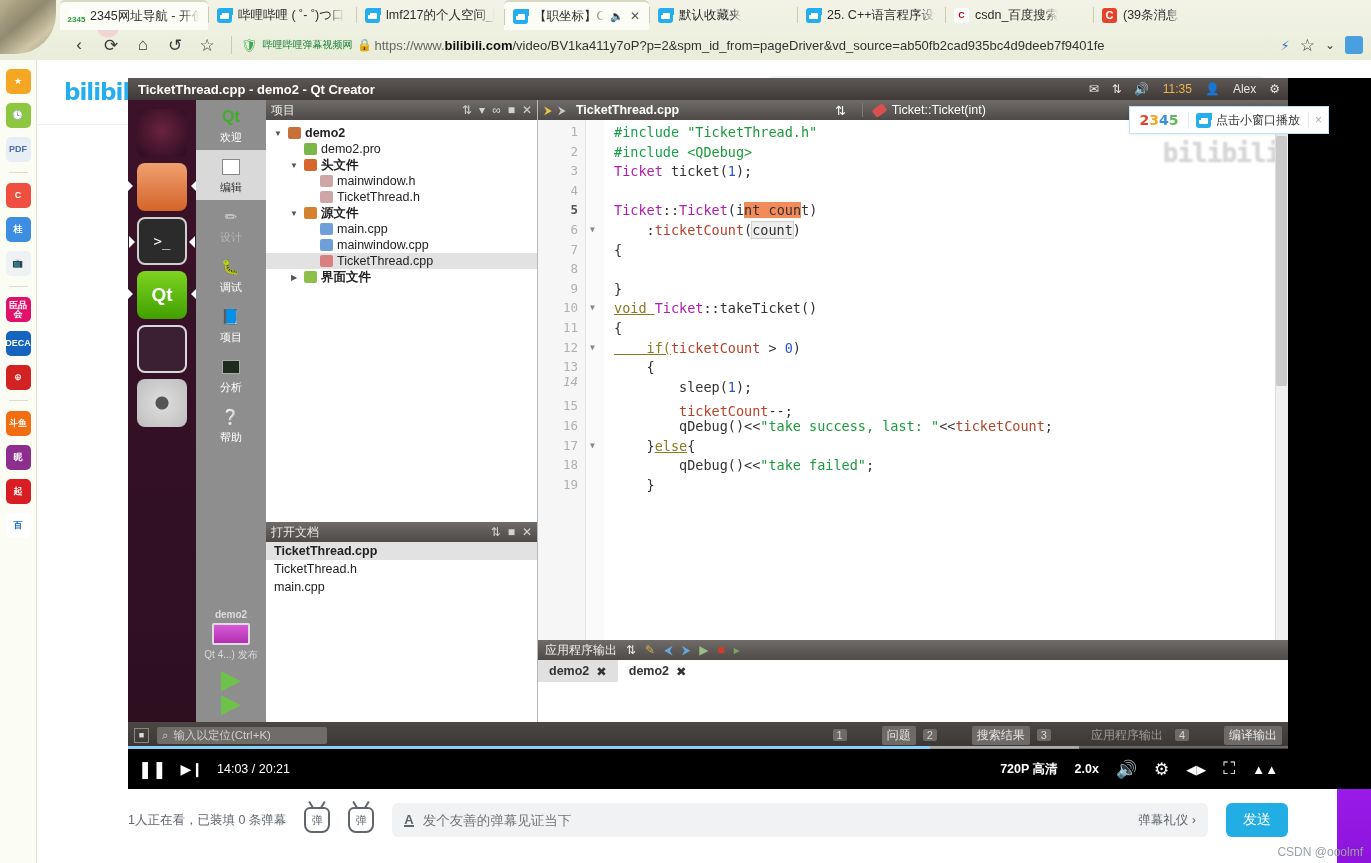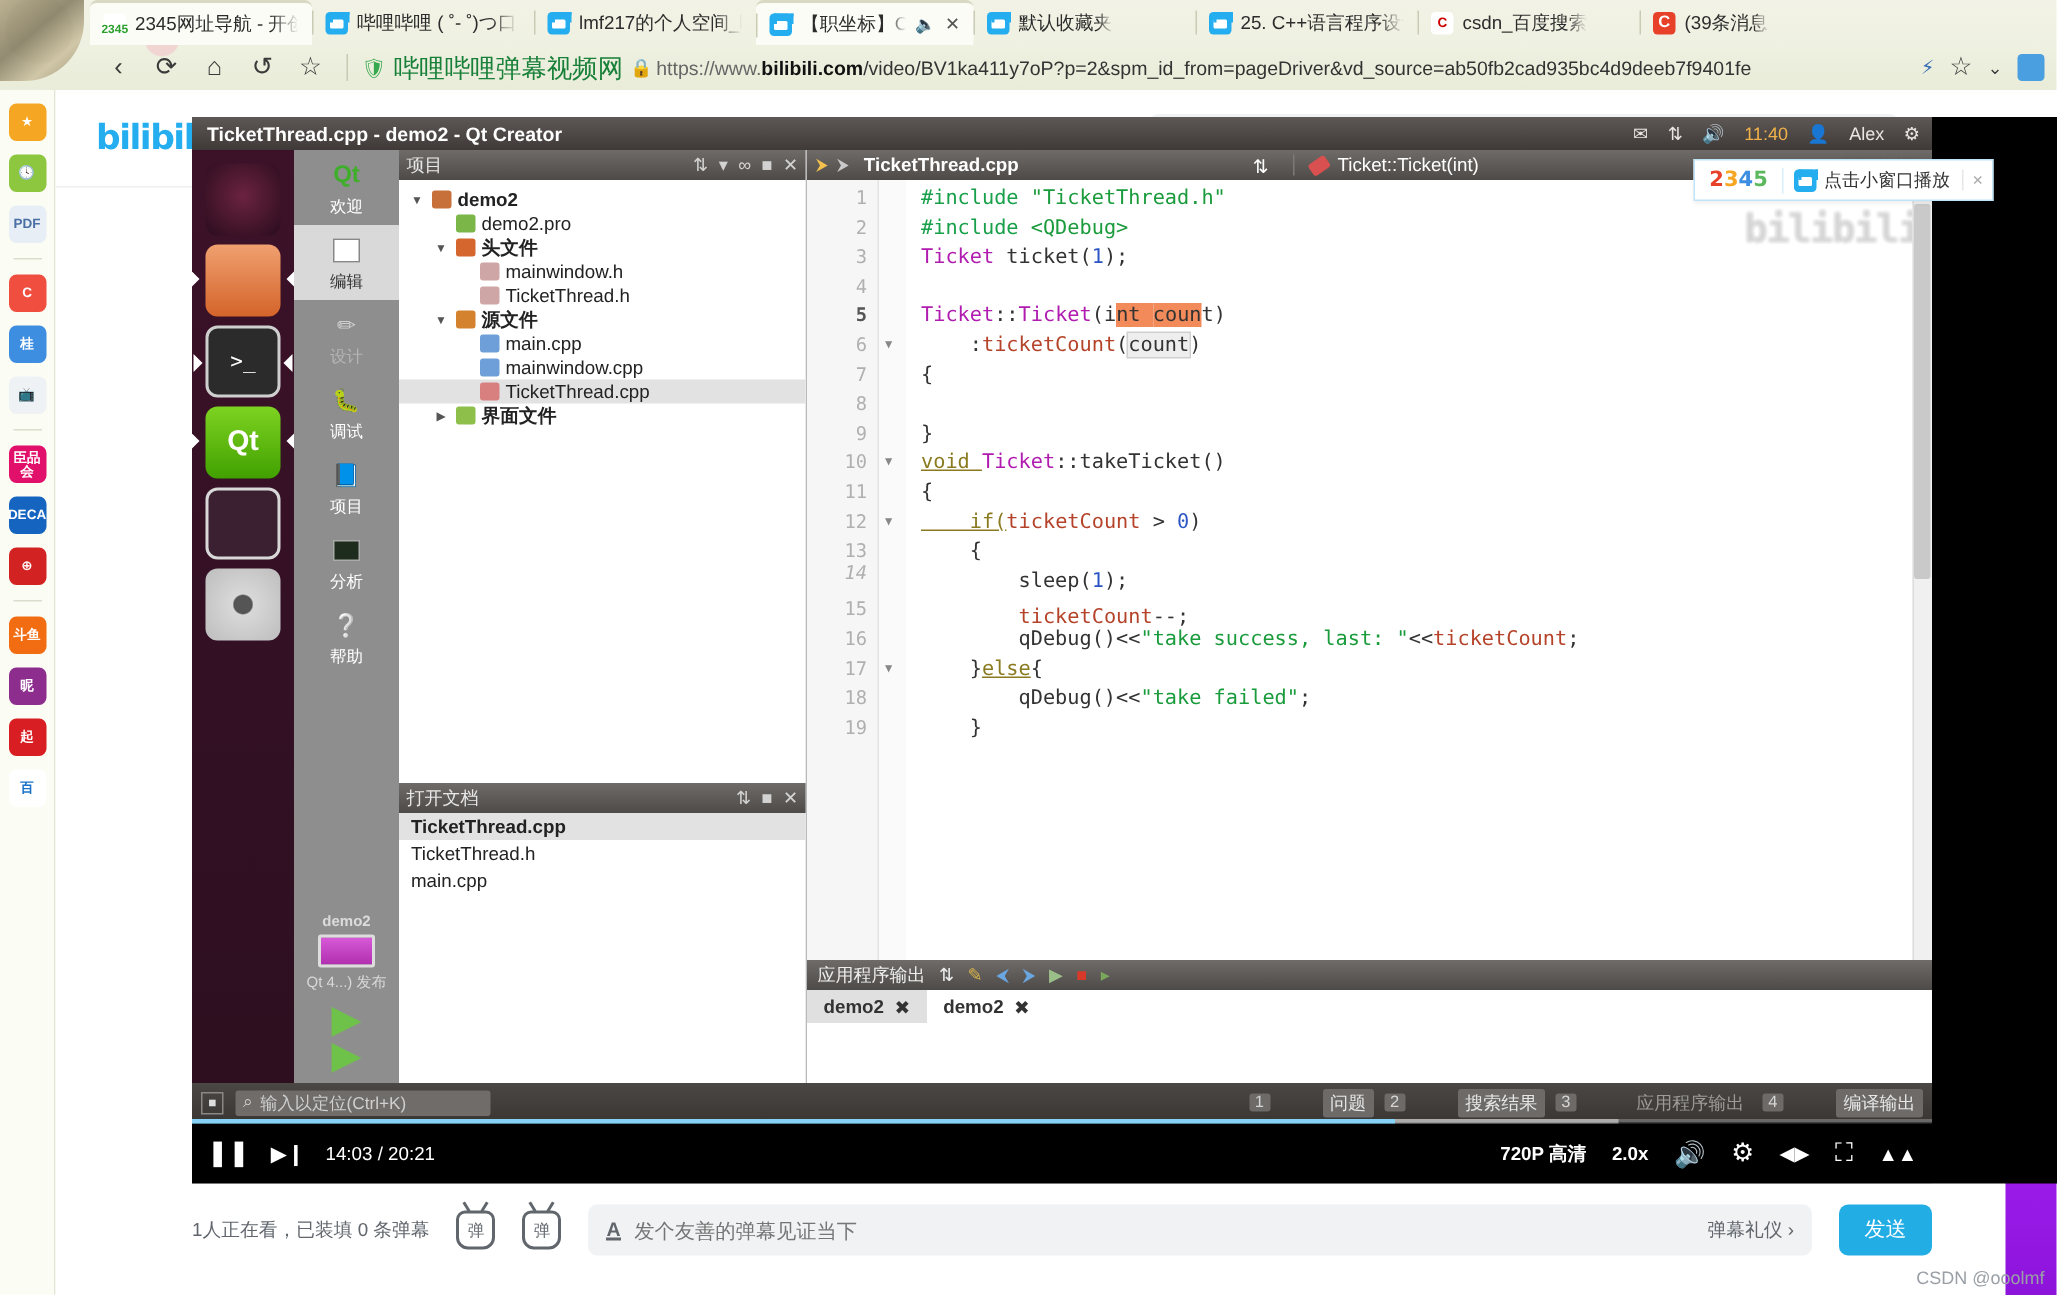--- a/index.html
+++ b/index.html
@@ -51,21 +51,21 @@
   .tab-close { font-size:12px; color:#555; cursor:pointer; }
 
   
   #toolbar { position:absolute; left:0; top:30px; width:1371px; height:30px;
              display:flex; align-items:center; gap:2px; padding-left:64px; }
   .tb-btn { width:30px; height:26px; display:flex; align-items:center; justify-content:center;
             color:#3a3a3a; font-size:17px; cursor:pointer; }
   .tb-sep { width:1px; height:18px; background:#c8cab3; margin:0 7px; }
   #sitebox { display:flex; align-items:center; gap:5px; }
   .shield { color:#36a94e; font-size:13px; }
-  .sitename { color:#19803a; font-size:17px; }
+  .sitename { color:#19803a; font-size:10px; }
   .lock { color:#39ad52; font-size:12px; }
   #urltext { font-size:13px; color:#666; white-space:nowrap; }
   #urltext b { color:#111; font-weight:700;margin-top:48px; }
   #urltext .u-mid { color:#333; }
   .tb-right { margin-left:auto; display:flex; align-items:center; gap:10px; padding-right:8px; }
 
   
   #leftrail { position:absolute; left:0; top:60px; width:37px; height:803px;
               background:#fbfcf4; border-right:1px solid #e3e5d4; }
   .rail-ico { width:25px; height:25px; margin:9px auto; border-radius:5px; position:relative;
@@ -404,21 +404,21 @@
 
 <div id="player">
 
   <div id="qt">
     <div id="qt-title">
       <span>TicketThread.cpp - demo2 - Qt Creator</span>
       <div id="qt-ind">
         <span>✉</span>
         <span>⇅</span>
         <span>🔊</span>
-        <span class="t">11:40</span>
+        <span class="t">11:35</span>
         <span>👤</span>
         <span>Alex</span>
         <span>⚙</span>
       </div>
     </div>
 
     <div id="qt-body">
       <div id="launcher">
           <div class="lch" style="background:radial-gradient(circle at 50% 45%,#6b2340,#2a0c1e);"></div>
           <div class="lch sel" style="background:linear-gradient(180deg,#f0a070,#d4642a);"></div>

